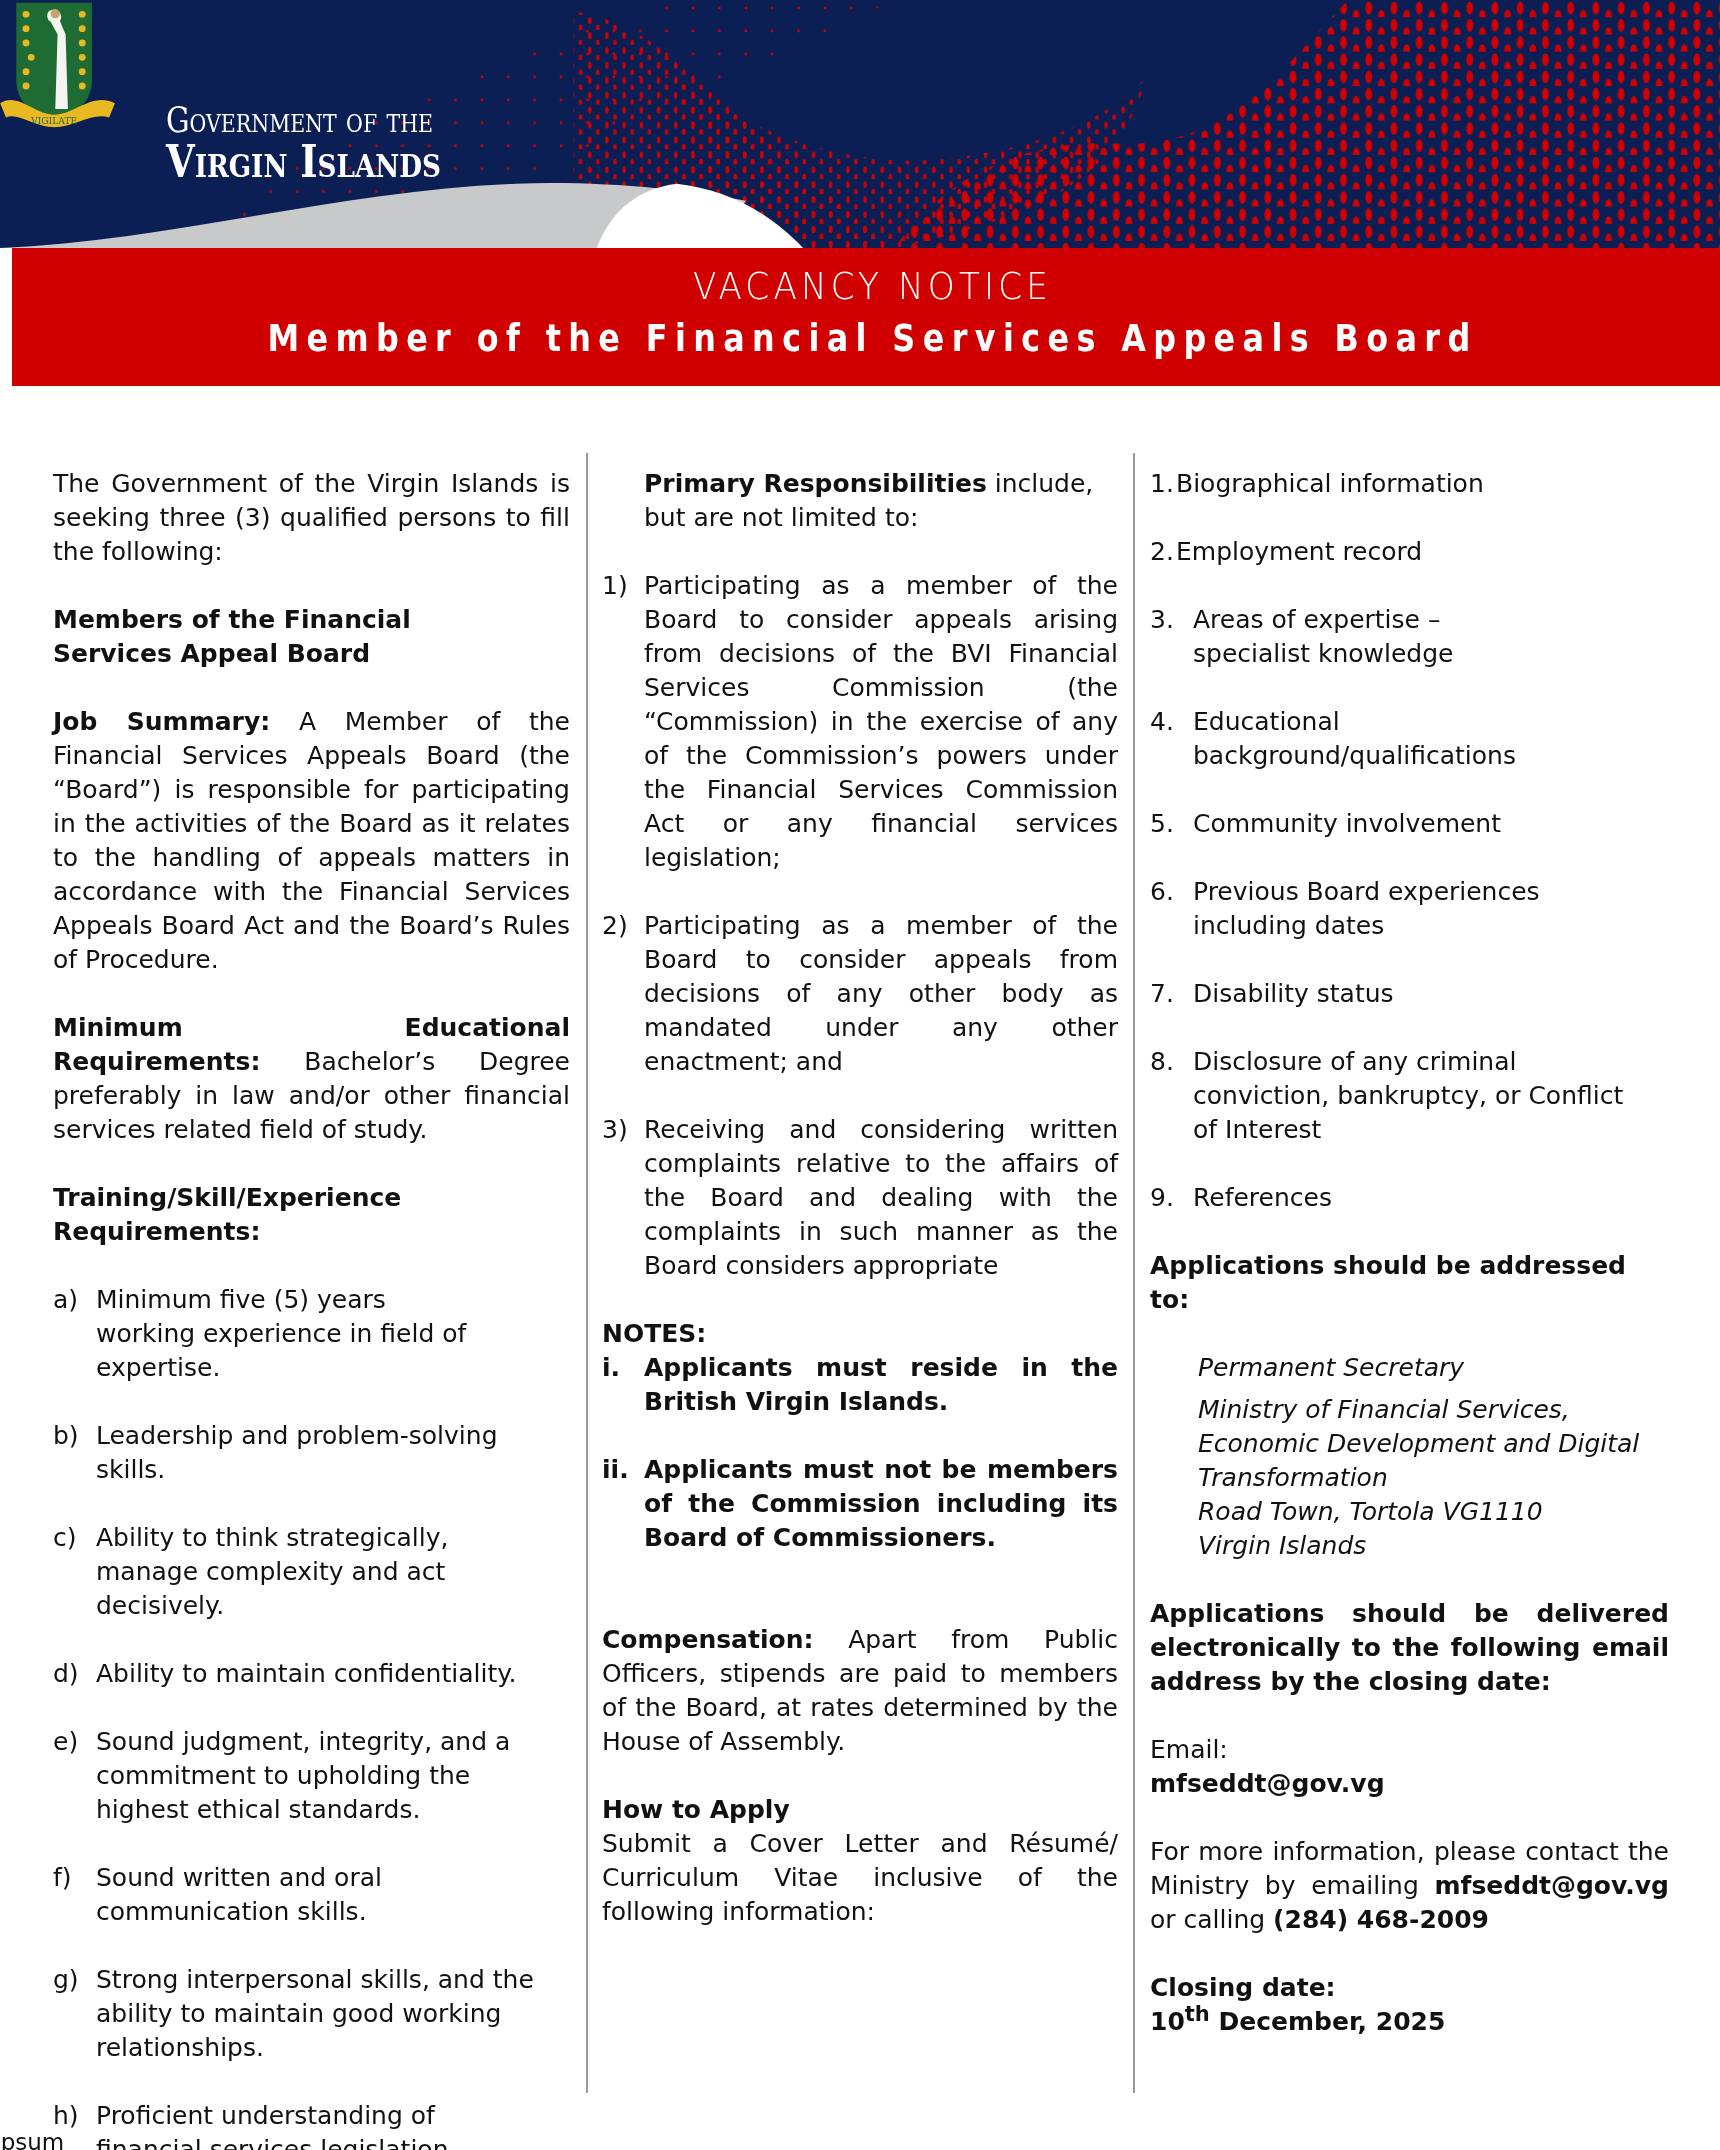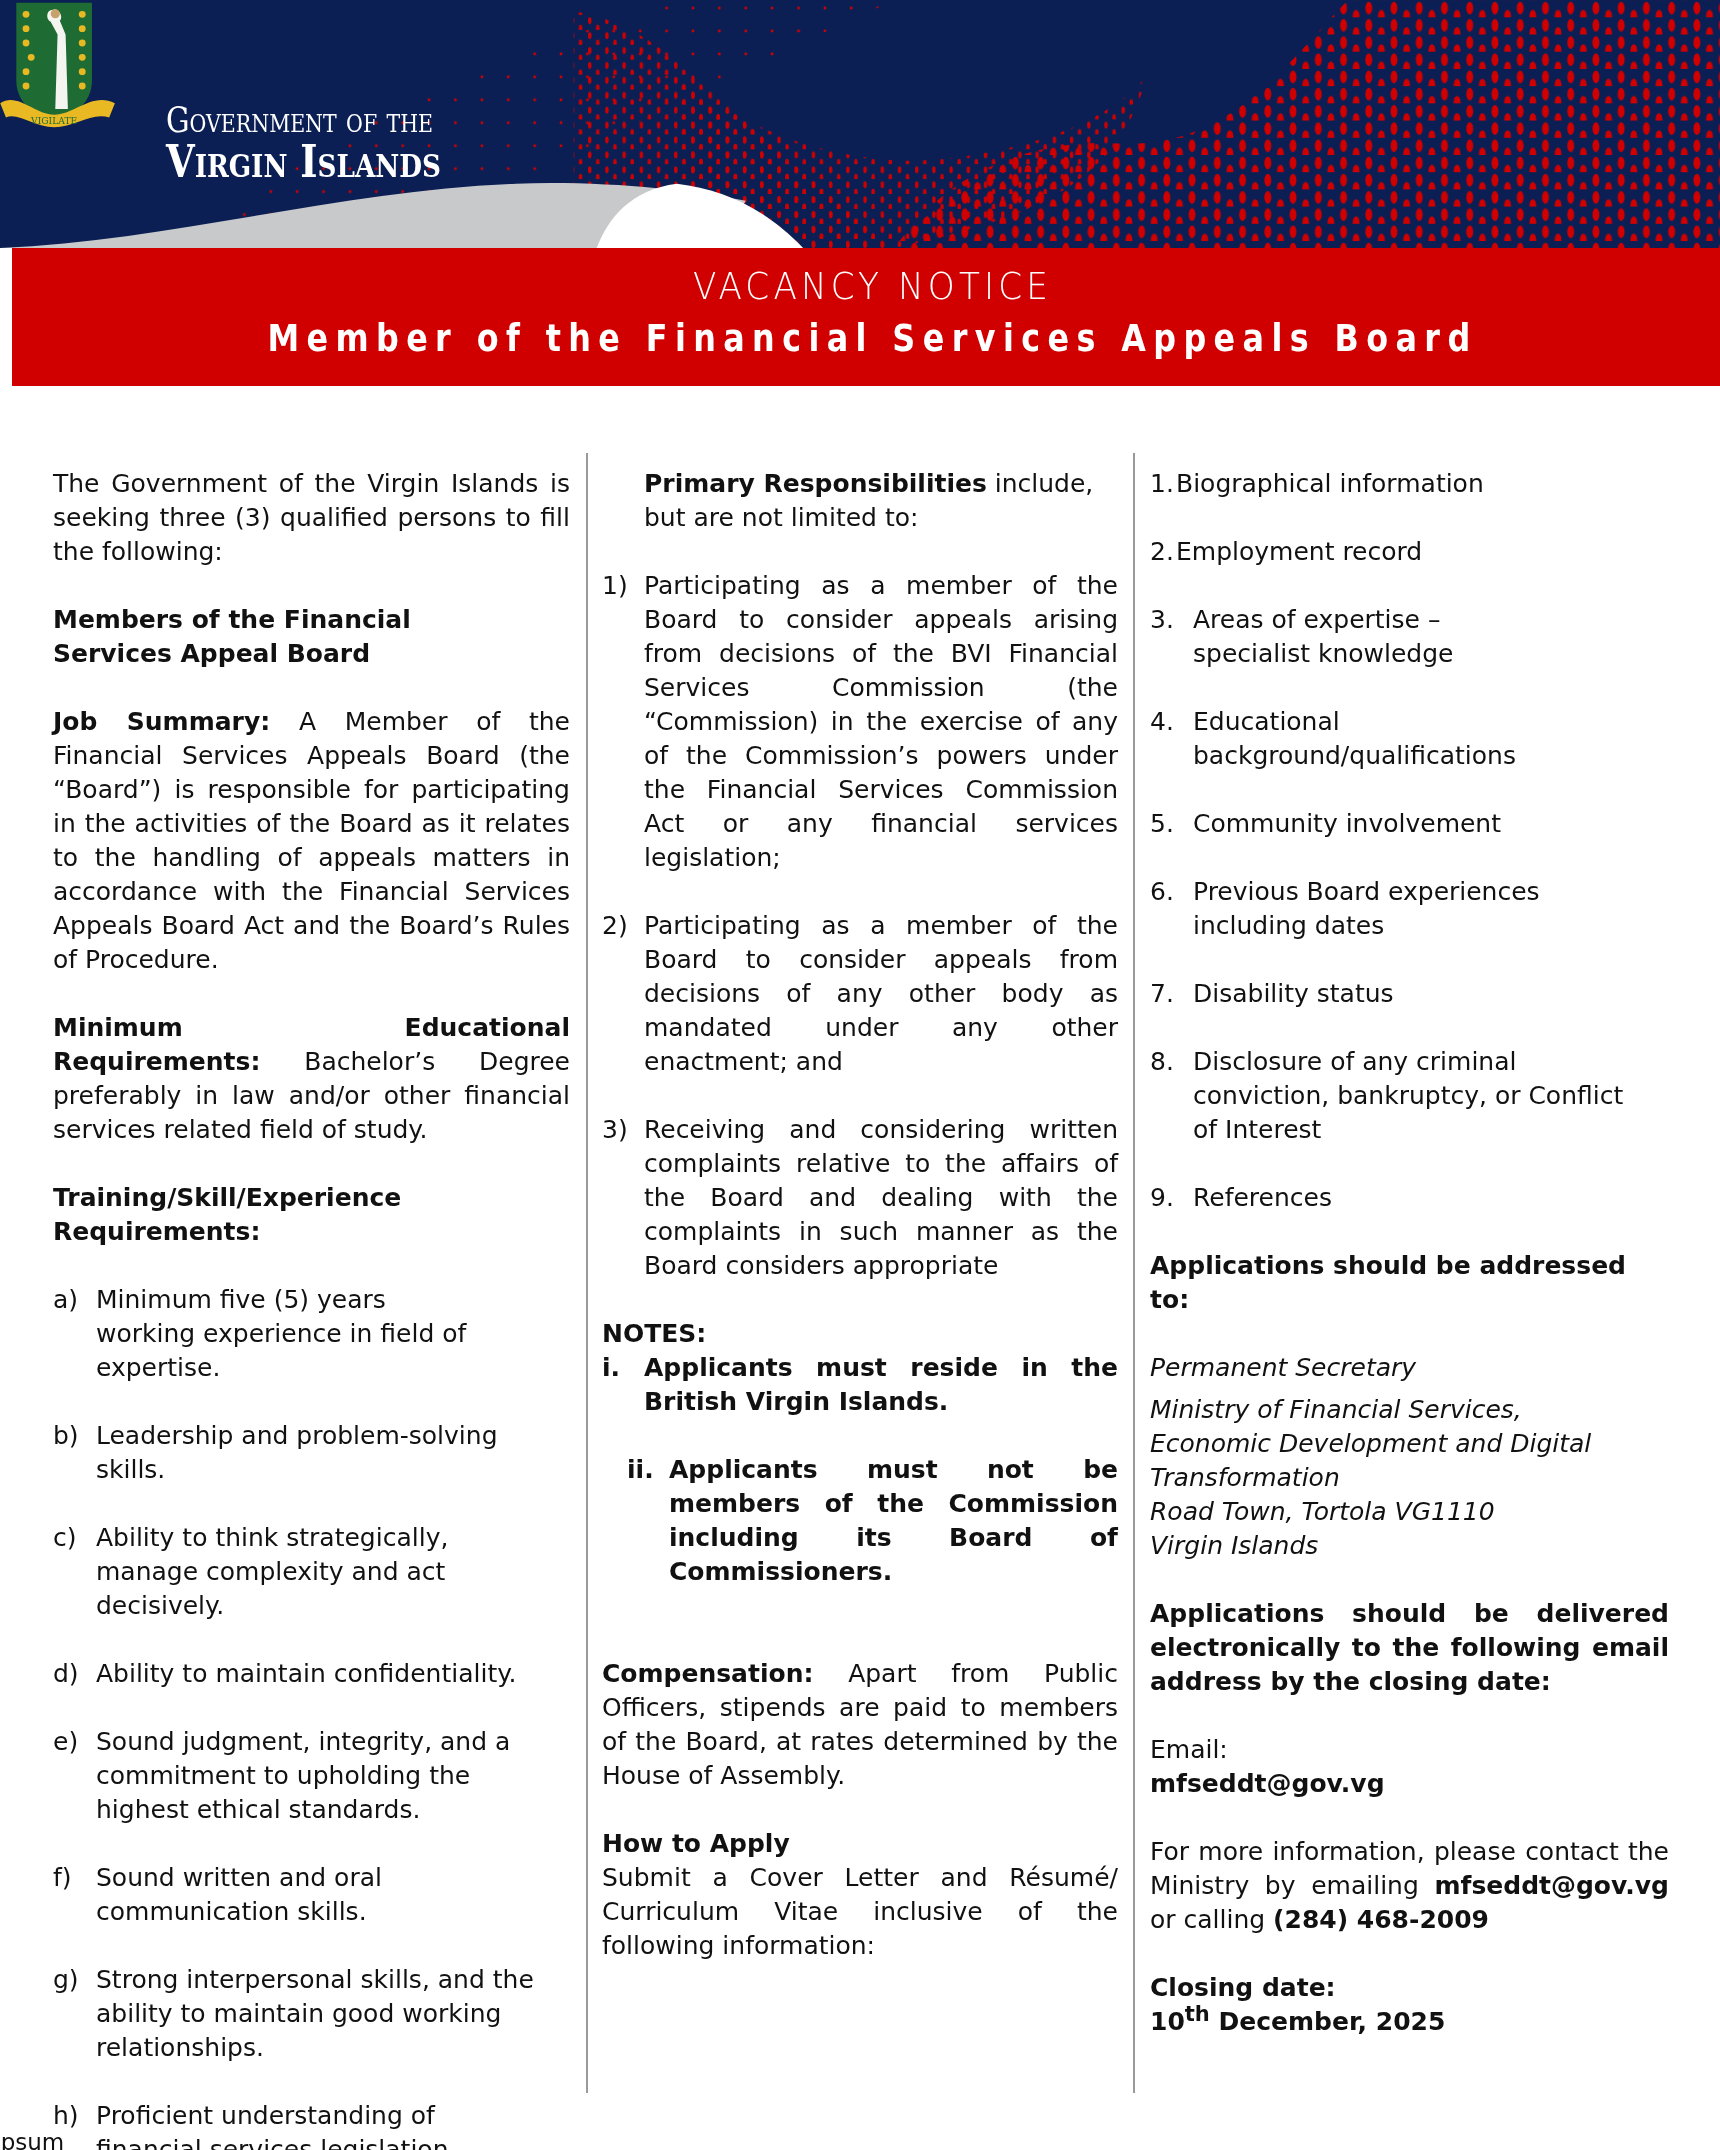--- a/index.html
+++ b/index.html
@@ -14,21 +14,21 @@
   .gov-line2 { font-size:45px; font-weight:bold; margin-top:1.1px; transform:scaleX(0.82); transform-origin:left; white-space:nowrap; display:block; }
   .band { position:absolute; left:12px; top:248px; width:1721px; height:138px; background:#d10000; text-align:center; color:#fff; }
   .band-kicker { position:absolute; left:0; right:0; top:16px; font-size:38px; font-weight:200; letter-spacing:4.6px; transform:scaleX(0.9); }
   .band-title { position:absolute; left:0; right:0; top:69px; font-size:37px; font-weight:bold; letter-spacing:8.6px; transform:scaleX(0.86); white-space:nowrap; }
   .divider { position:absolute; top:453px; width:1.7px; height:1640px; background:#9a9a9a; }
   .col { position:absolute; top:467px; font-size:25px; line-height:34px; }
   .col p { margin:0; }
   .gap { height:34px; }
   .just { text-align:justify; }
   .b { font-weight:bold; }
-  .i { font-style:italic; }
+  .i { font-style:italic;margin-left:48px; }
   .li { display:flex; }
   .li .num { flex:0 0 auto; }
   .li .txt { flex:1 1 auto; }
   sup { font-size:21px; line-height:0; }
   .bottom-text { position:absolute; left:-5.7px; top:2129px; font-size:23px; color:#111; }
 </style>
 </head>
 <body>
 
 <div class="header">
@@ -177,21 +177,21 @@
   </div>
   <div class="gap"></div>
   <p class="b">NOTES:</p>
   <div>
     <div class="li b">
         <span class="num" style="width:42px;">i.</span>
         <span class="txt just">Applicants must reside in the British Virgin Islands.</span>
       </div>
     <div class="gap"></div>
     <div class="li b">
-        <span class="num" style="width:42px;margin-left:25px;">ii.</span>
+        <span class="num" style="width:42px;">ii.</span>
         <span class="txt just">Applicants must not be members of the Commission including its Board of Commissioners.</span>
       </div>
     <div class="gap"></div>
   </div>
   <div class="gap"></div>
   <p class="just">
     <span class="b">Compensation:</span><span> Apart from Public Officers, stipends are paid to members of the Board, at rates determined by the House of Assembly.</span>
   </p>
   <div class="gap"></div>
   <p class="b">How to Apply</p>

